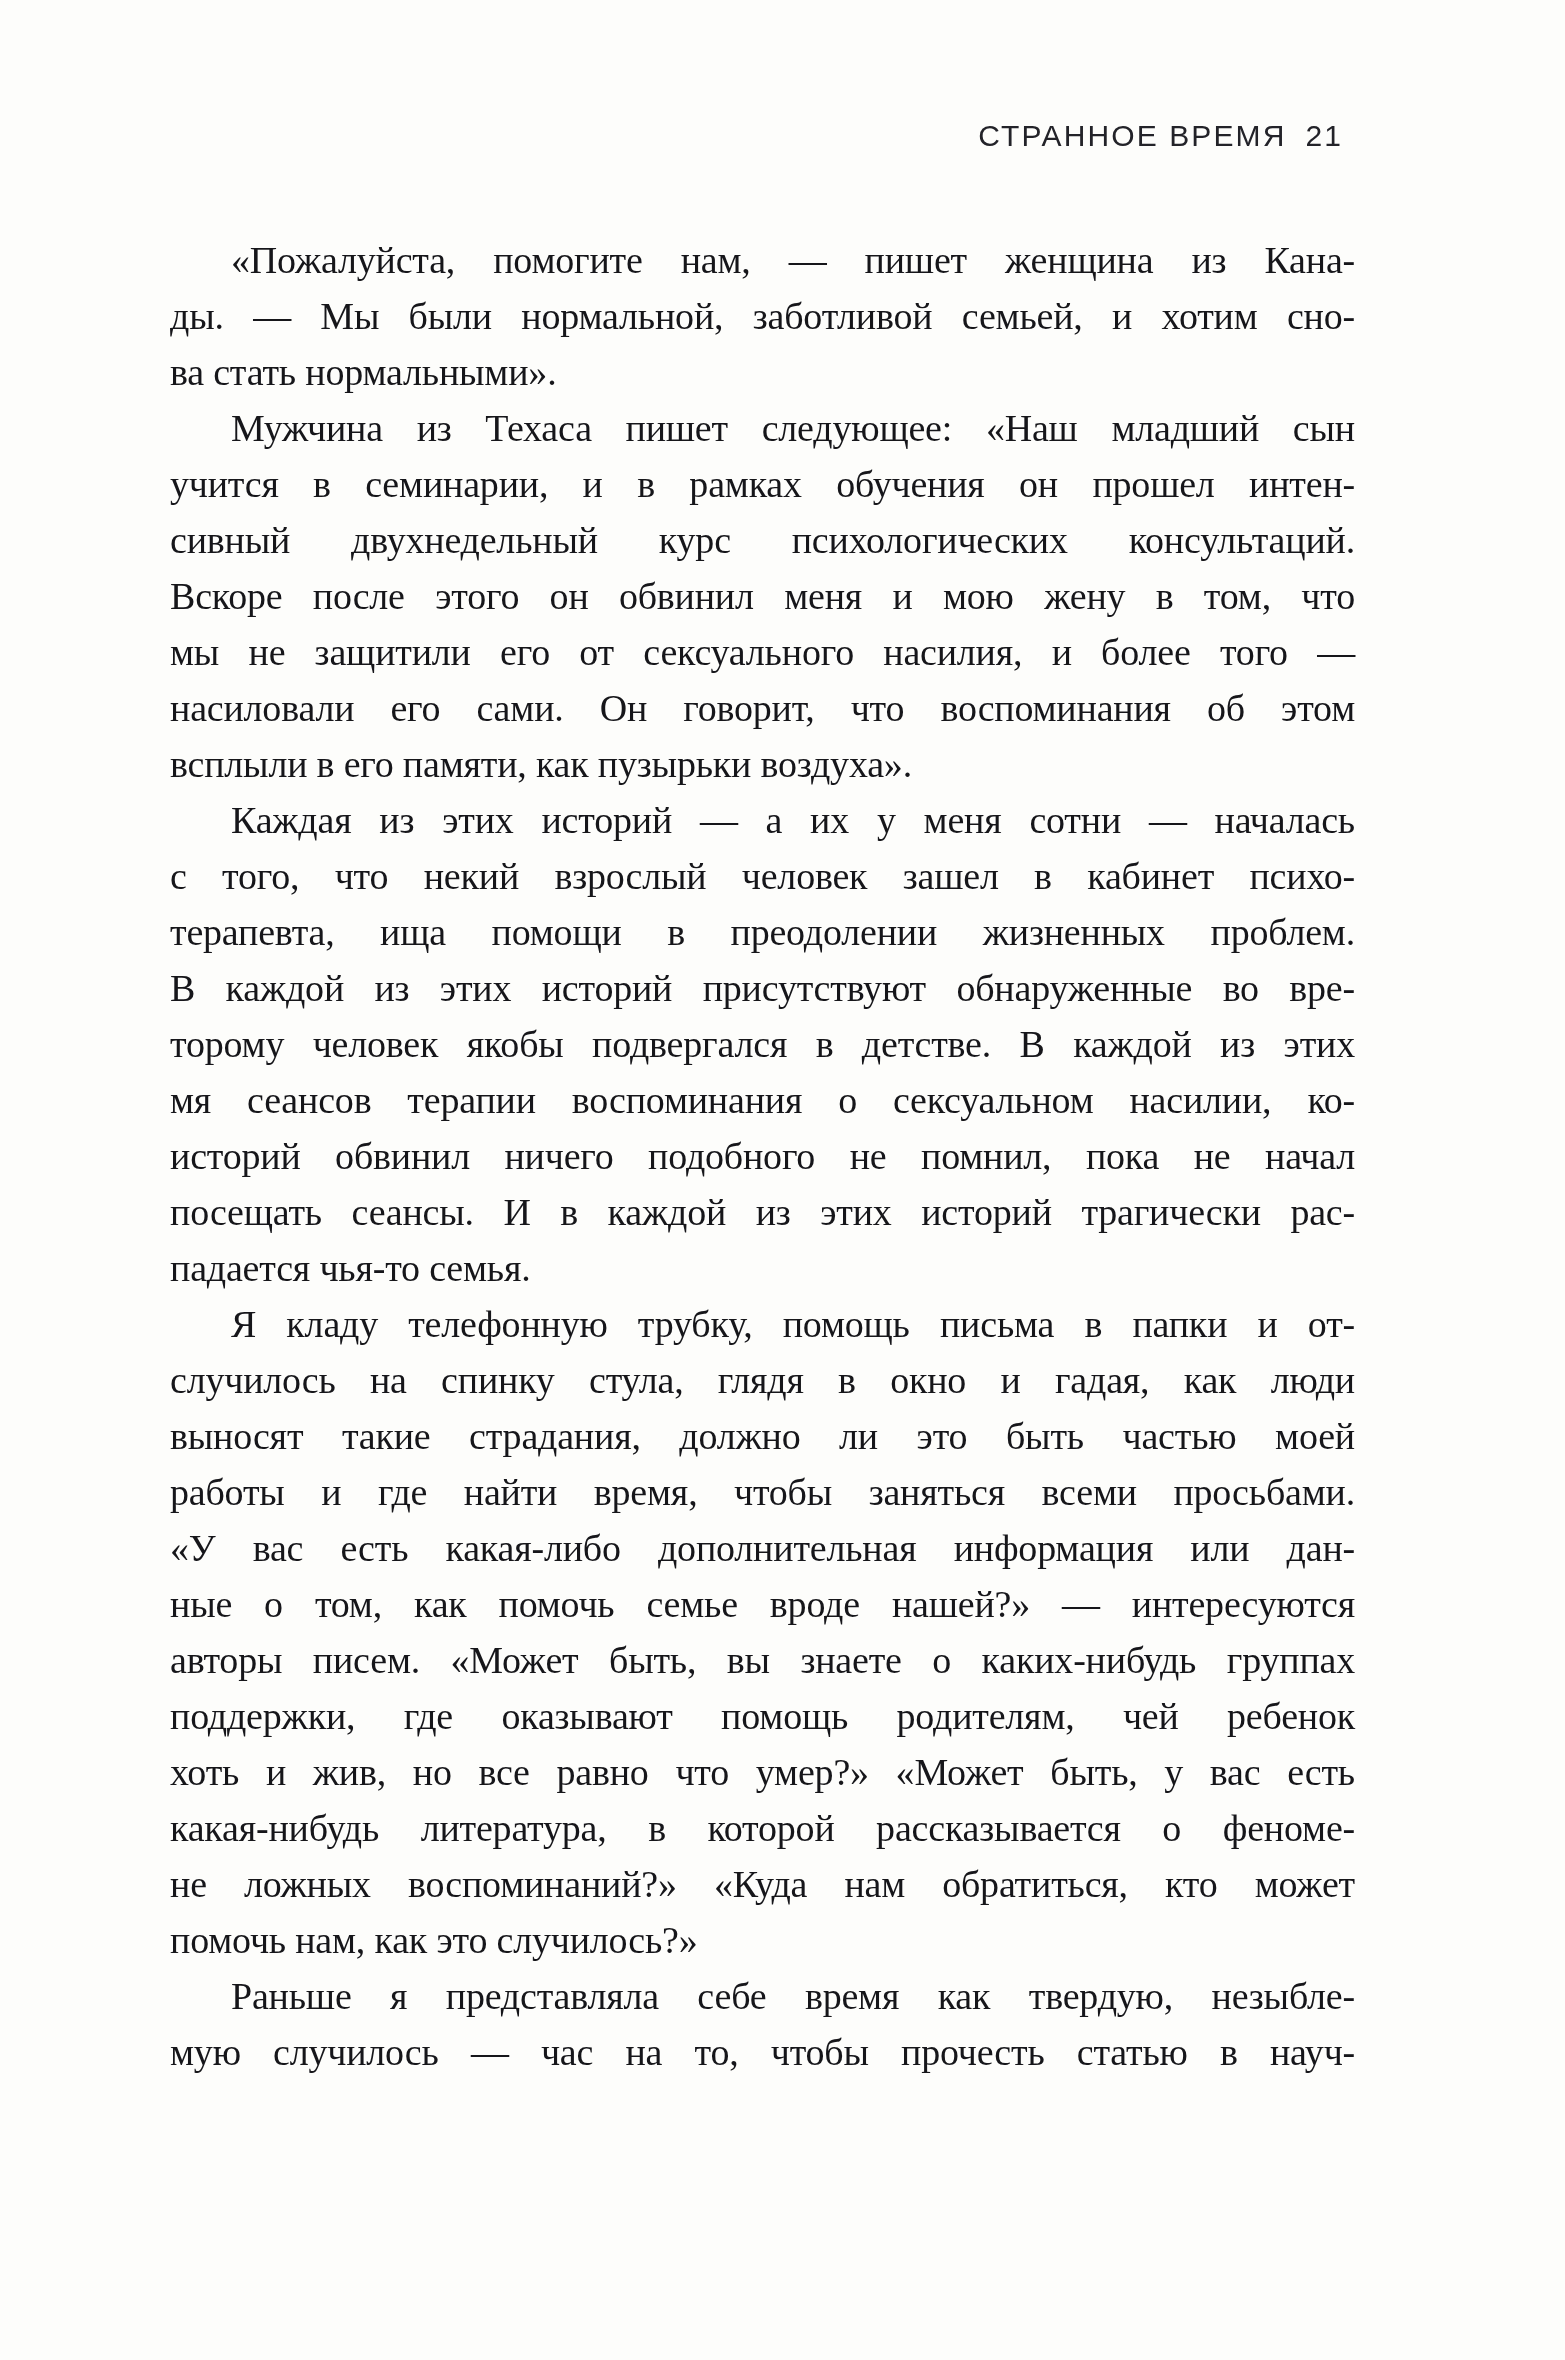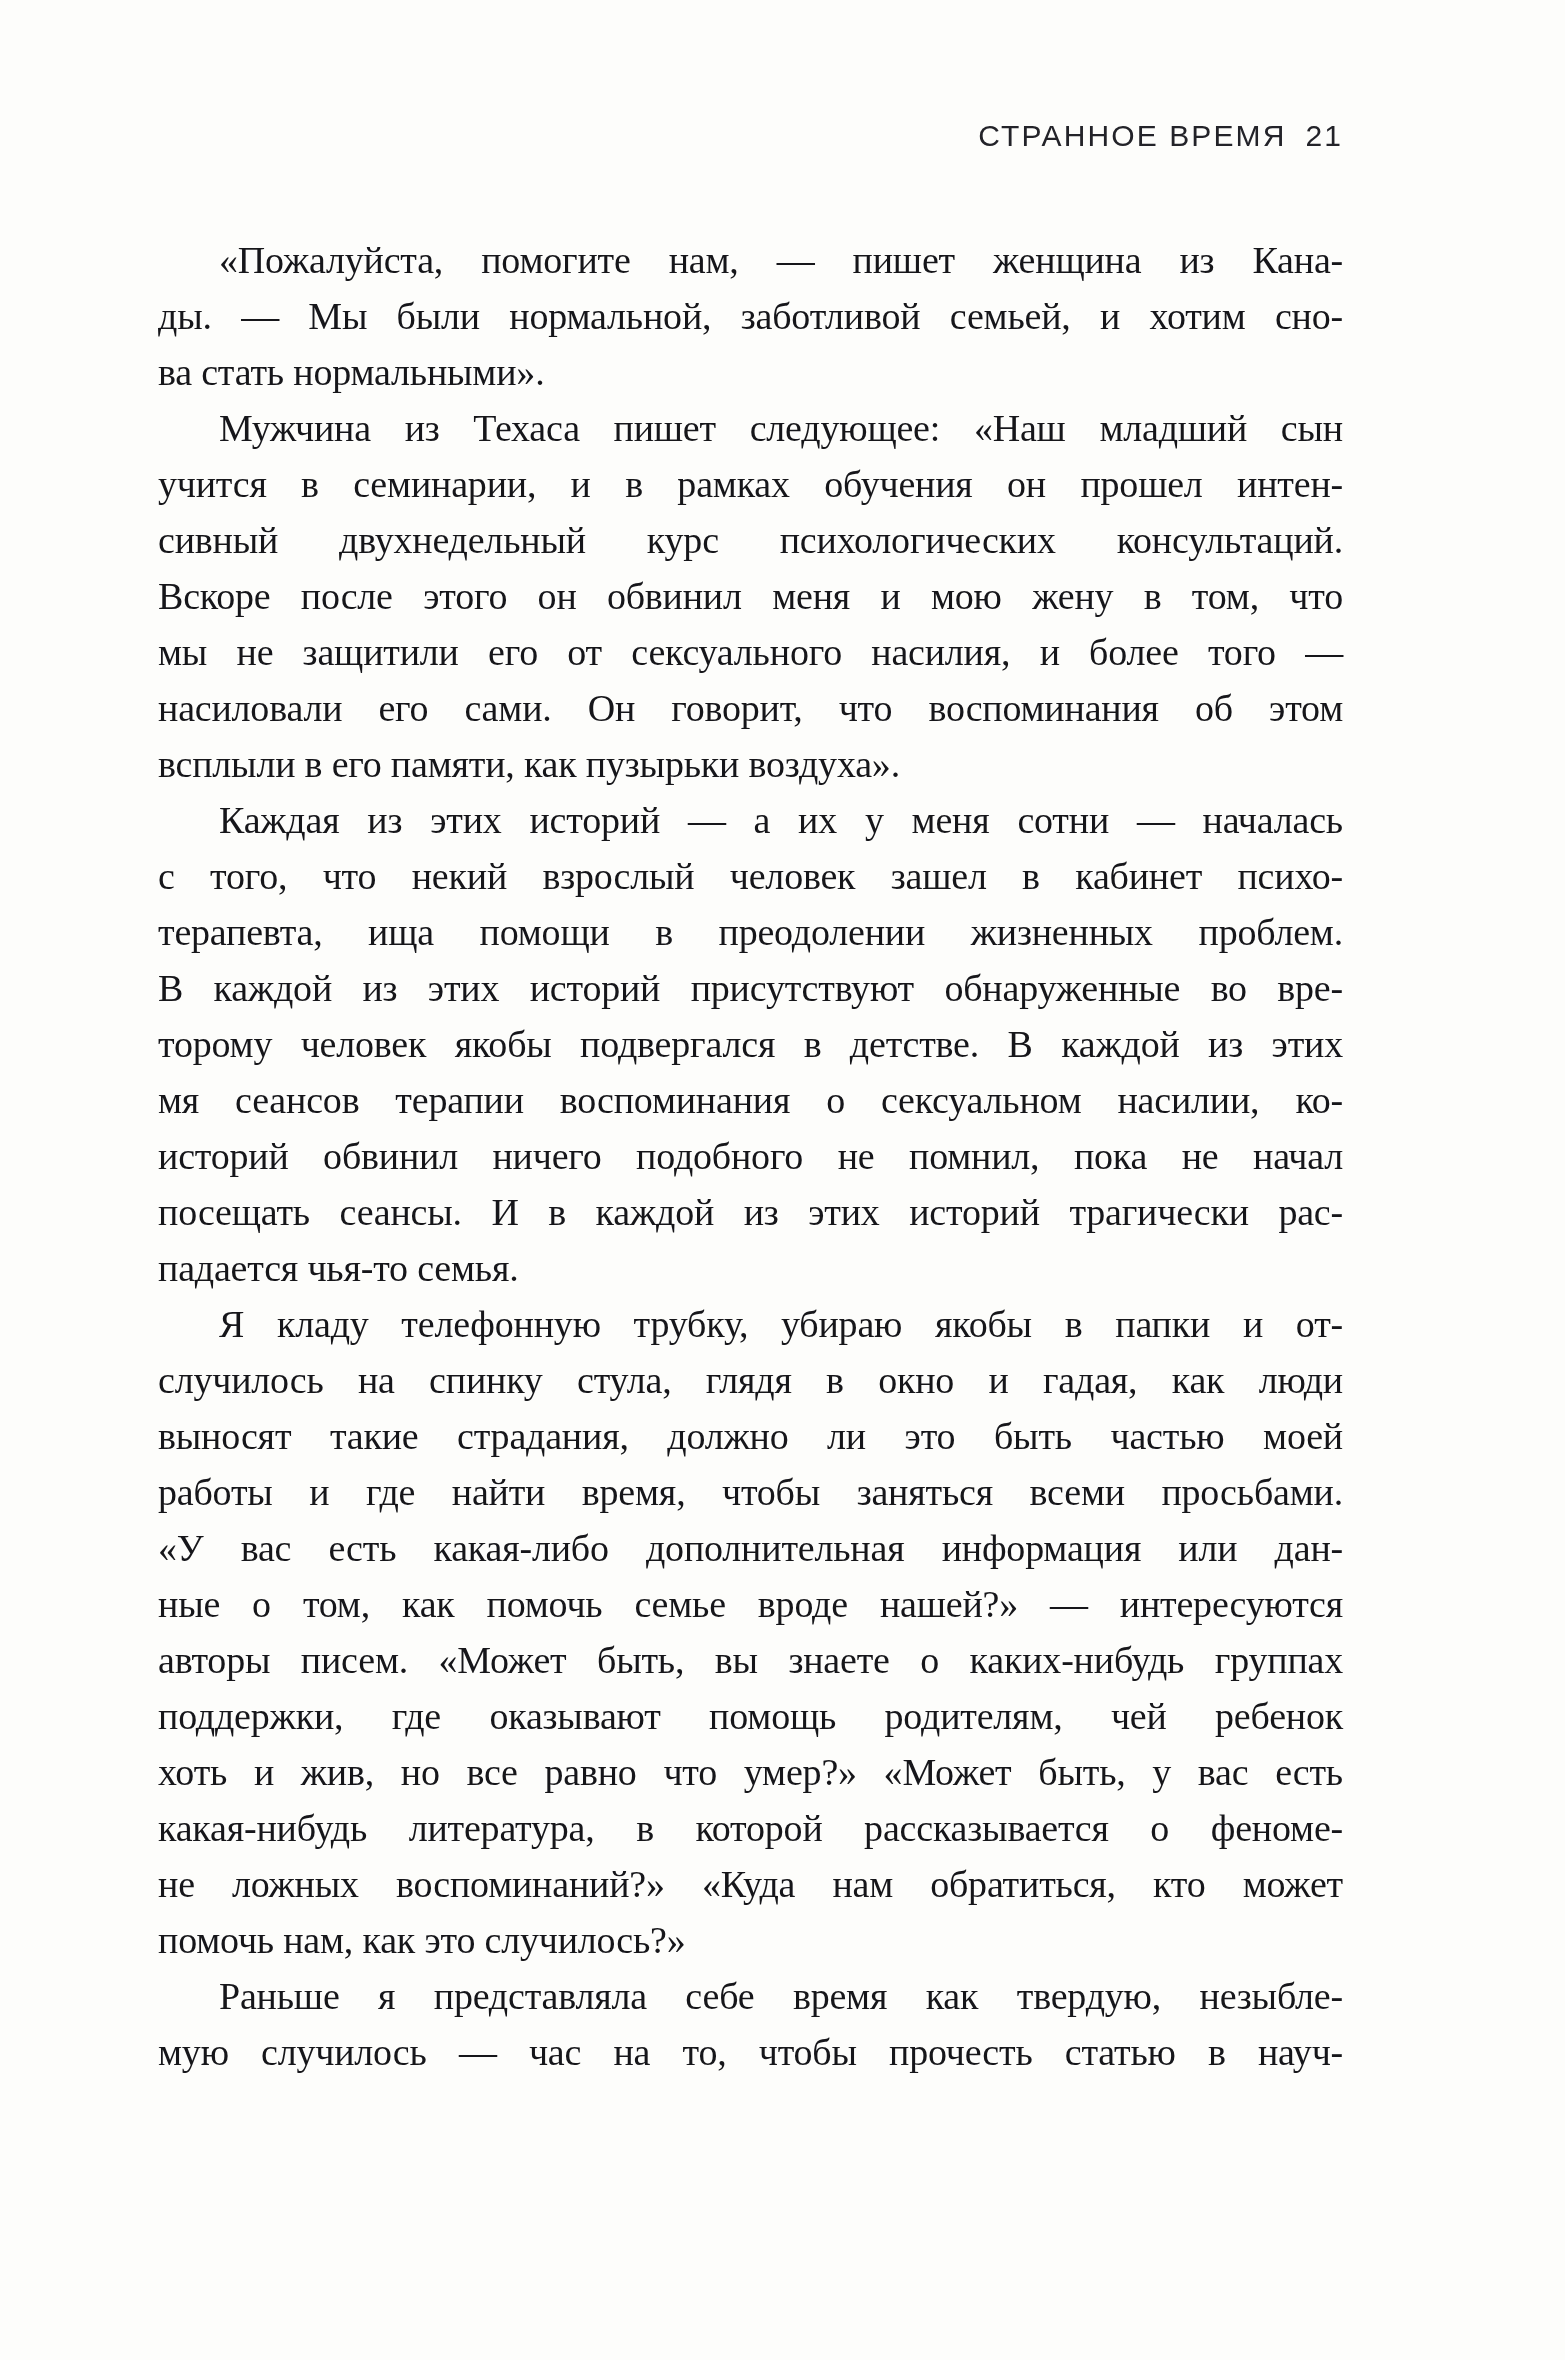--- a/index.html
+++ b/index.html
@@ -28,21 +28,21 @@
     font-size: 30px;
     letter-spacing: 2.1px;
     color: var(--header-color, #232329);
     white-space: nowrap;
   }
 
   
   .body-text {
     position: absolute;
     top: 232px;
-    left: 158px;
+    left: 170px;
     width: 1185px;
     font-family: "Liberation Serif", serif;
     font-size: 38px;
     line-height: 56px;
     letter-spacing: -0.2px;
     color: var(--text-color, #16161a);
   }
 
   .paragraph {
     margin: 0;
@@ -94,21 +94,21 @@
         <div class="text-line">с того, что некий взрослый человек зашел в кабинет психо-</div>
         <div class="text-line">терапевта, ища помощи в преодолении жизненных проблем.</div>
         <div class="text-line">В каждой из этих историй присутствуют обнаруженные во вре-</div>
         <div class="text-line">торому человек якобы подвергался в детстве. В каждой из этих</div>
         <div class="text-line">мя сеансов терапии воспоминания о сексуальном насилии, ко-</div>
         <div class="text-line">историй обвинил ничего подобного не помнил, пока не начал</div>
         <div class="text-line">посещать сеансы. И в каждой из этих историй трагически рас-</div>
         <div class="text-line last-line-left">падается чья-то семья.</div>
       </div>
       <div class="paragraph">
-        <div class="text-line indent-first">Я кладу телефонную трубку, убираю якобы в папки и от-</div>
+        <div class="text-line indent-first">Я кладу телефонную трубку, помощь письма в папки и от-</div>
         <div class="text-line">случилось на спинку стула, глядя в окно и гадая, как люди</div>
         <div class="text-line">выносят такие страдания, должно ли это быть частью моей</div>
         <div class="text-line">работы и где найти время, чтобы заняться всеми просьбами.</div>
         <div class="text-line">«У вас есть какая-либо дополнительная информация или дан-</div>
         <div class="text-line">ные о том, как помочь семье вроде нашей?» — интересуются</div>
         <div class="text-line">авторы писем. «Может быть, вы знаете о каких-нибудь группах</div>
         <div class="text-line">поддержки, где оказывают помощь родителям, чей ребенок</div>
         <div class="text-line">хоть и жив, но все равно что умер?» «Может быть, у вас есть</div>
         <div class="text-line">какая-нибудь литература, в которой рассказывается о феноме-</div>
         <div class="text-line">не ложных воспоминаний?» «Куда нам обратиться, кто может</div>

